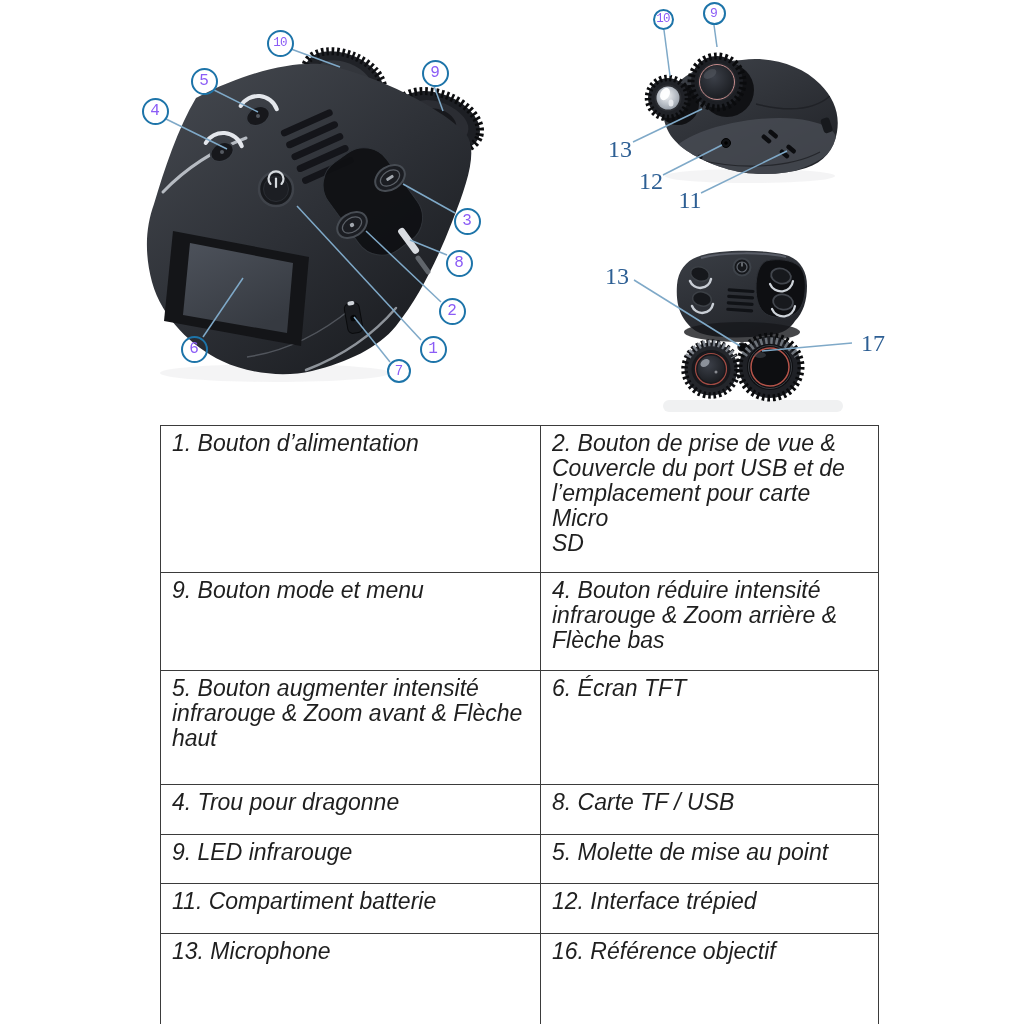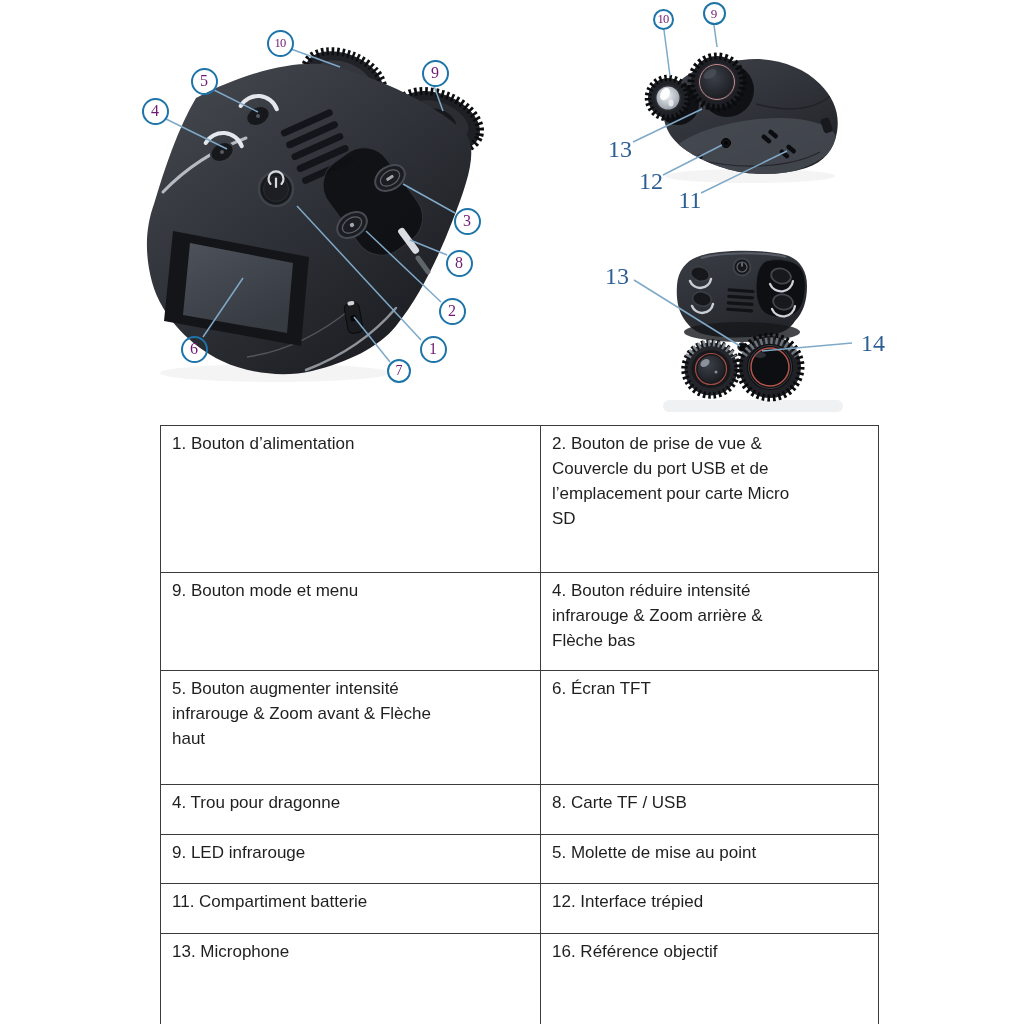--- a/index.html
+++ b/index.html
@@ -1,36 +1,36 @@
 <!DOCTYPE html>
 <html><head>
 <meta charset="utf-8">
 <style>
   html,body{margin:0;padding:0;background:#ffffff;}
   .canvas{position:relative;width:1024px;height:1024px;background:#ffffff;overflow:hidden;
           font-family:"Liberation Sans",sans-serif;}
   .art{position:absolute;left:0;top:0;width:1024px;height:1024px;}
   
   .co{position:absolute;box-sizing:border-box;display:flex;align-items:center;justify-content:center;
-      border:2.5px solid #1d74a9;border-radius:50%;color:#701a75;background:transparent;
-      font-family:Liberation Serif, serif;font-weight:400;line-height:1;}
+      border:2.5px solid #1d74a9;border-radius:50%;color:#8b5cf6;background:transparent;
+      font-family:Liberation Mono, monospace;font-weight:400;line-height:1;}
   .s27{width:27px;height:27px;font-size:16px;}
   .s24{width:24px;height:24px;font-size:14px;}
   .s23{width:23px;height:23px;border-width:2.2px;font-size:13px;}
   .s21{width:21px;height:21px;border-width:2px;font-size:11px;}
   .two{font-size:12.5px;letter-spacing:-0.8px;}
   
   .pn{position:absolute;transform:translate(-50%,-50%);font-family:"Liberation Serif",serif;
       font-size:24px;color:#2d5f94;line-height:1;}
   
   .parts{position:absolute;left:160px;top:425px;width:718px;border-collapse:collapse;
          table-layout:fixed;background:#fff;}
   .parts td{border:1.3px solid #3b3b3b;vertical-align:top;padding:5px 14px 0 11px;
-            font-size:17px;line-height:25px;color:#1f1f1f;white-space:pre-line;
-            font-family:"Liberation Sans",sans-serif;overflow:hidden;}
+            font-size:23px;line-height:25px;color:#1f1f1f;white-space:pre-line;
+            font-family:"Liberation Sans",sans-serif;overflow:hidden;font-style:italic;}
   .parts{border:1.5px solid #2c2c2c;}
   .parts tr.last td{border-bottom:5px solid #b91c1c;}
 </style>
 </head>
 <body>
 
 <div class="canvas">
 
   <svg class="art" viewBox="0 0 1024 1024">
     <defs>
@@ -271,21 +271,21 @@
   <div class="co s24" style="left:387px;top:359px">7</div>
   <div class="co s27" style="left:180.5px;top:335.5px">6</div>
 
   <div class="co s21 two" style="left:652.5px;top:8.5px">10</div>
   <div class="co s23" style="left:702.5px;top:1.5px">9</div>
   <div class="pn" style="left:620px;top:149px">13</div>
   <div class="pn" style="left:651px;top:181px">12</div>
   <div class="pn" style="left:690px;top:200px">11</div>
 
   <div class="pn" style="left:617px;top:276px">13</div>
-  <div class="pn" style="left:873px;top:343px">14</div>
+  <div class="pn" style="left:873px;top:343px">17</div>
 
   <table class="parts">
     <colgroup>
         <col style="width:380px">
         <col style="width:338px">
       </colgroup>
     <tbody>
       <tr style="height:147px">
         <td>1. Bouton d’alimentation</td>
         <td>2. Bouton de prise de vue &amp;

